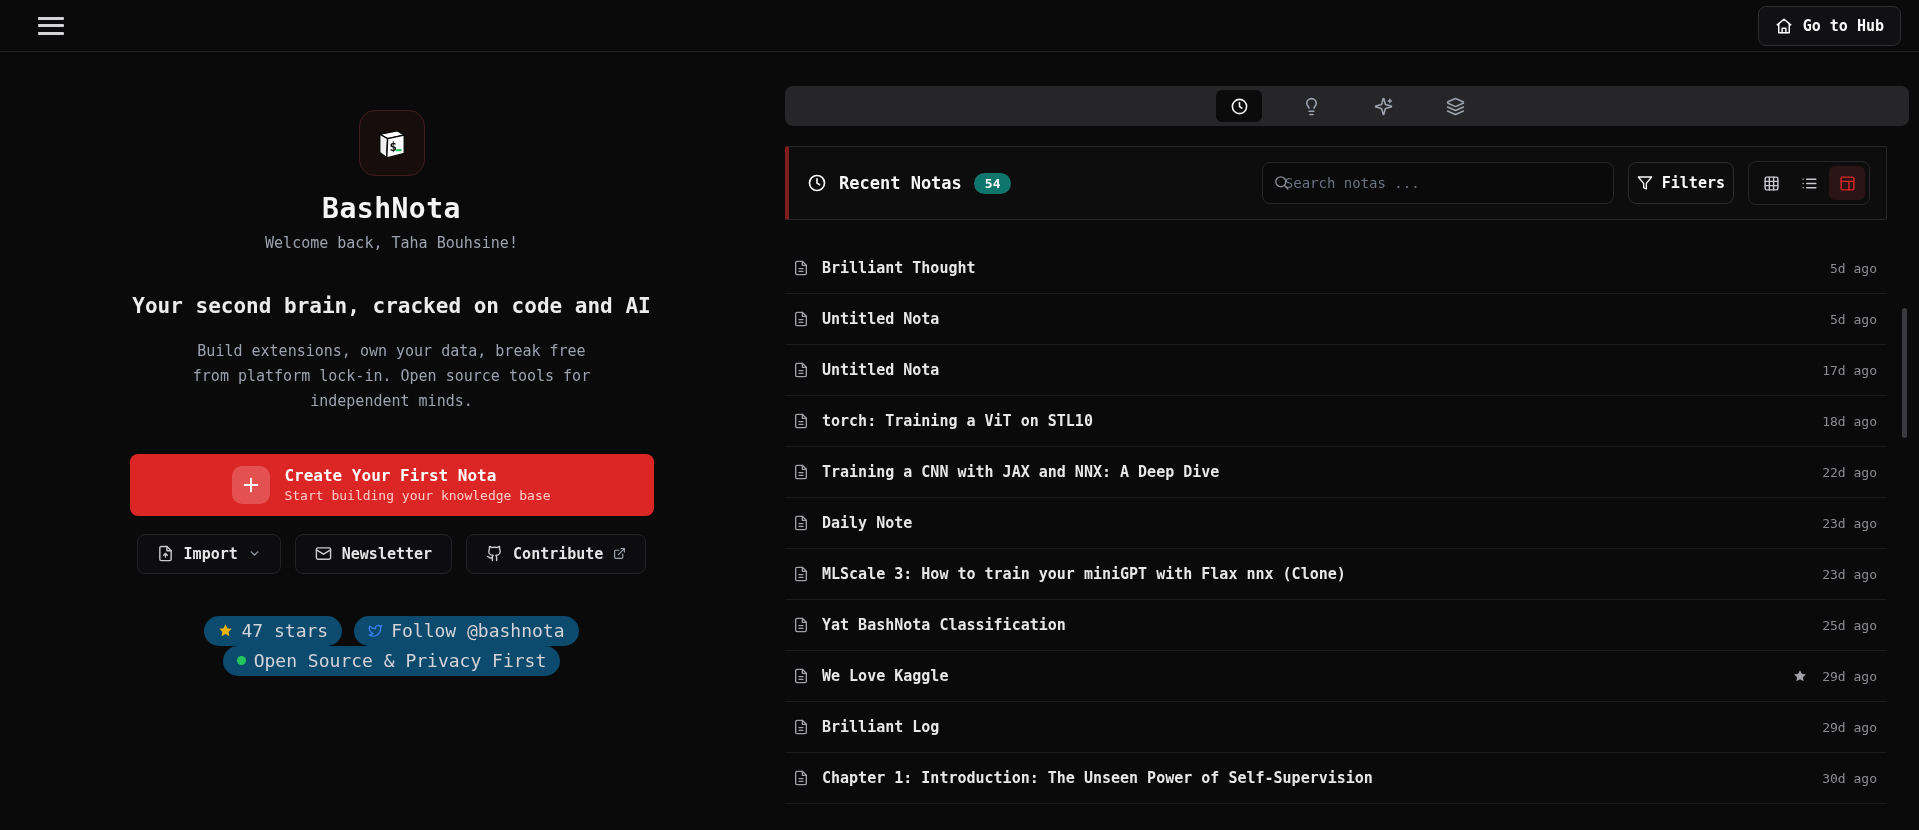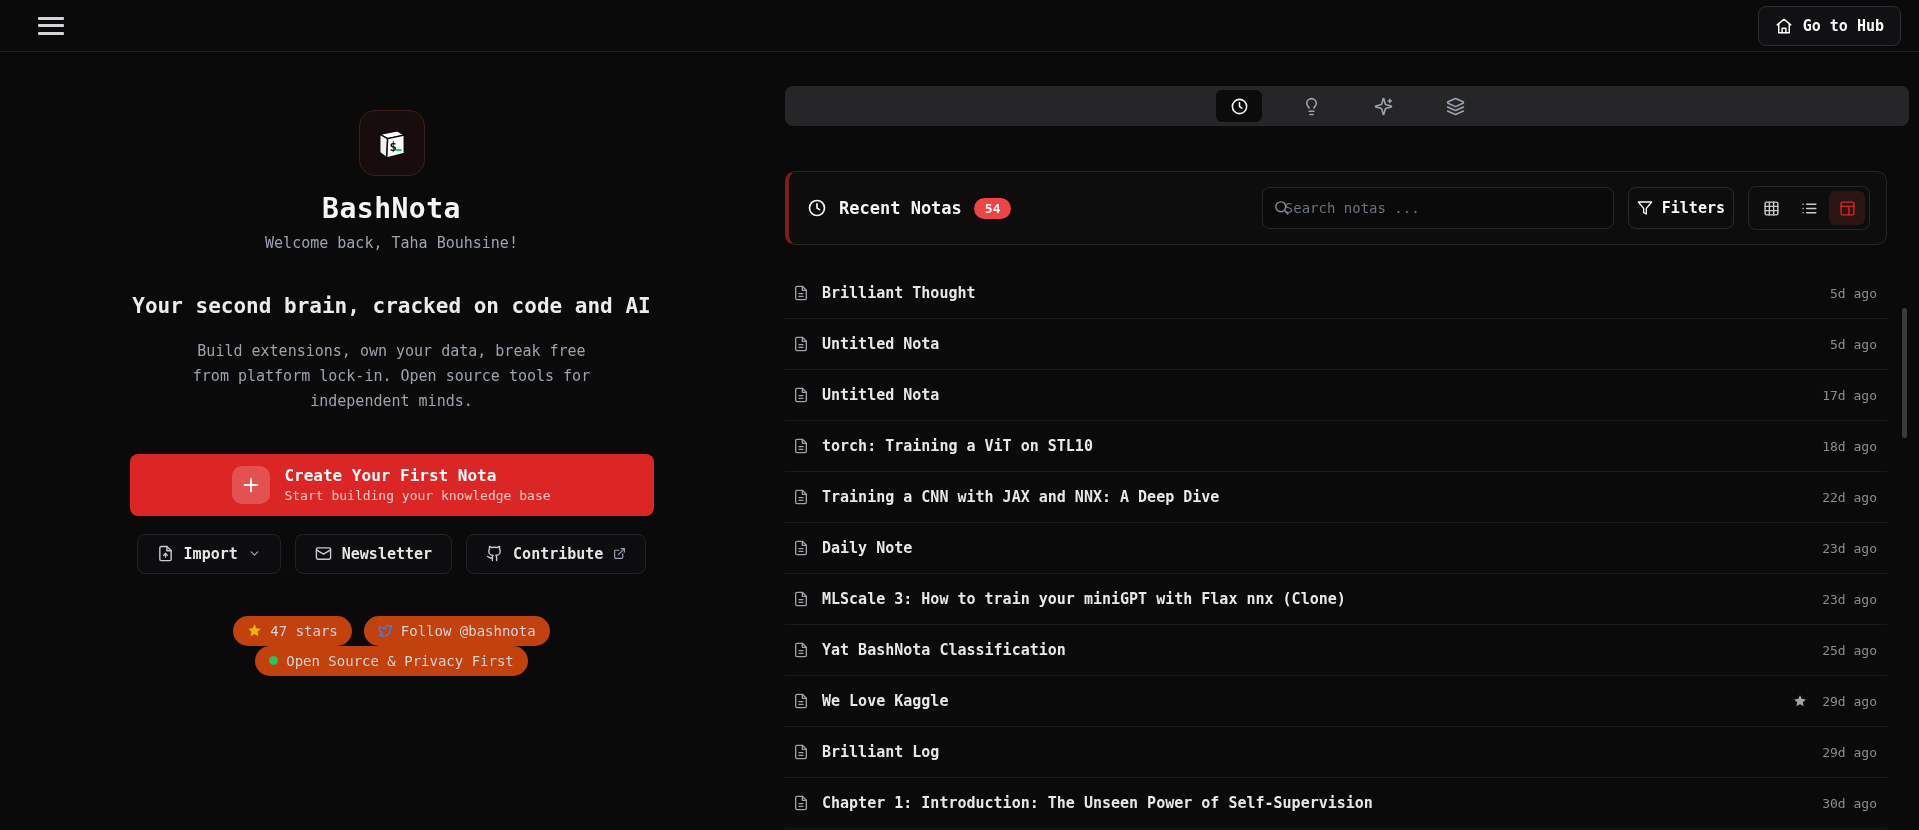--- a/index.html
+++ b/index.html
@@ -56,44 +56,44 @@
   .action-btn {
     height:40px; padding:0 19px; display:flex; align-items:center; gap:10px;
     background:#0d0d0f; border:1px solid #232327; border-radius:8px;
     color:#e5e5e5; font-size:15px; font-weight:700; cursor:pointer; font-family:inherit;
   }
   .action-btn .icon { color:#c9c9cf; }
 
   .pill-row { margin-top:42px; display:flex; gap:12px; }
   .pill {
     height:30px; display:flex; align-items:center; gap:8px; padding:0 14px;
-    background:#c2410c; border-radius:999px; font-size:14px; color:#d4d4d8; cursor:pointer;
+    background:#0c4a6e; border-radius:999px; font-size:18px; color:#d4d4d8; cursor:pointer;
     border:none; font-family:inherit;
   }
   .pill-bottom { }
   .dot { width:9px; height:9px; border-radius:50%; background:var(--green,#22c55e); }
 
   
   .content { flex:1; padding:34px 10px 0 2px; position:relative; }
   .toolbar {
     width:1124px; height:40px; background:#262628; border-radius:8px;
     display:flex; align-items:center; justify-content:center; gap:26px;
   }
   .tool-btn { background:none; border:none; color:#9ca3af; cursor:pointer;
     display:flex; align-items:center; justify-content:center; width:46px; height:32px; border-radius:6px; }
   .tool-btn.active { background:#0b0b0c; color:#f5f5f5; }
 
   .recent-card {
-    margin-top:45px; width:1102px; height:74px; background:#0d0d0e;
-    border:1px solid #27272a; border-left:4px solid #7f1d1d; border-radius:10px;
+    margin-top:20px; width:1102px; height:74px; background:#0d0d0e;
+    border:1px solid #27272a; border-left:4px solid #7f1d1d; border-radius:2px;
     display:flex; align-items:center; justify-content:space-between; padding:0 16px 0 18px;
   }
   .card-left { display:flex; align-items:center; gap:12px; }
   .card-title { font-size:17px; font-weight:700; color:#f5f5f5; }
-  .count-badge { background:#ef4444; color:#fafafa; font-size:13px; font-weight:700;
+  .count-badge { background:#0f766e; color:#fafafa; font-size:13px; font-weight:700;
     padding:3px 11px; border-radius:999px; }
   .card-right { display:flex; align-items:center; gap:14px; }
   .search-wrap { position:relative; }
   .search-input {
     width:352px; height:42px; background:#0a0a0b; border:1px solid #27272a; border-radius:8px;
     color:#86efac; font-size:14px; padding:0 14px 0 22px; font-family:inherit; outline:none;
   }
   .search-input::placeholder { color:#6b7280; }
   .search-icon { position:absolute; left:11px; top:12px; color:#8a8a93; pointer-events:none; }
   .filters-btn {

